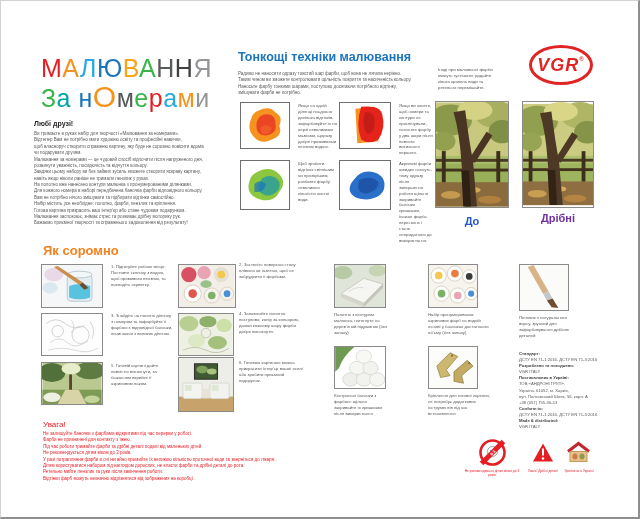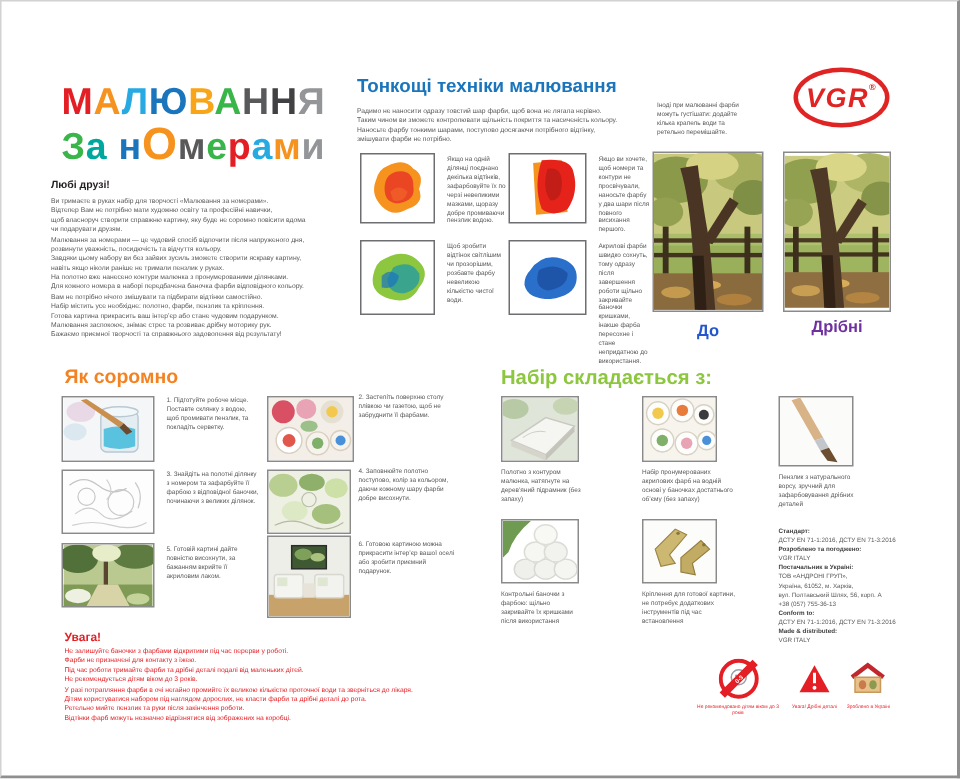--- a/index.html
+++ b/index.html
@@ -8,22 +8,22 @@
   .page{position:relative;width:640px;height:519px;background:#fff;border:1px solid #d2d2d2;
         border-right:2px solid #8f8f8f;border-bottom:2px solid #8f8f8f;overflow:hidden}
   .abs{position:absolute}
   .small{font-size:4.5px;line-height:1.42;color:#58595b}
   .tiny{font-size:4.3px;line-height:1.38;color:#58595b}
   .red-t{color:#e31e24}
   .h-blue{color:#1b75bc;font-size:12.5px;font-weight:bold}
   .h-orange{color:#f58220;font-size:13px;font-weight:bold}
   .h-green{color:#8dc63f;font-size:13.5px;font-weight:bold}
   .intro-h{font-size:7px;font-weight:bold;color:#231f20}
-  .att-h{font-size:8px;font-weight:bold;color:#e31e24}
-  .title div{font-weight:bold;font-size:25px;line-height:1.05;letter-spacing:.5px;white-space:pre}
+  .att-h{font-size:8px;font-weight:normal;color:#e31e24}
+  .title div{font-weight:normal;font-size:25px;line-height:1.05;letter-spacing:.5px;white-space:pre}
   .title span.big{font-size:30px}
   .photo{border:1px solid #8a8a8a;background:#fff;overflow:hidden}
   .photo svg{display:block;width:100%;height:100%}
   .swatch{border:1px solid #6d6e71;background:#fff}
   .swatch svg{display:block;width:100%;height:100%}
   .vgr{width:64px;height:40px;border:3px solid #e02424;border-radius:50%;display:flex;
        align-items:center;justify-content:center;color:#e02424;font-weight:bold;
        font-style:italic;font-size:18px;letter-spacing:1px;background:#fff}
   .vgr sup{font-size:6px;font-style:normal;margin-top:-12px}
   .ba-label{font-weight:bold;font-size:11px;text-align:center}
@@ -263,21 +263,20 @@
       <div>Не залишуйте баночки з фарбами відкритими під час перерви у роботі.</div>
       <div>Фарби не призначені для контакту з їжею.</div>
       <div>Під час роботи тримайте фарби та дрібні деталі подалі від маленьких дітей.</div>
       <div>Не рекомендується дітям віком до 3 років.</div>
       <div>У разі потрапляння фарби в очі негайно промийте їх великою кількістю проточної води та зверніться до лікаря.</div>
       <div>Дітям користуватися набором під наглядом дорослих, не класти фарби та дрібні деталі до рота.</div>
       <div>Ретельно мийте пензлик та руки після закінчення роботи.</div>
       <div>Відтінки фарб можуть незначно відрізнятися від зображених на коробці.</div>
     </div>
 
-  <div class="abs h-green" style="left:333px;top:243px">Набір складається з:</div>
 
   <div class="abs photo" style="left:333px;top:263px;width:52px;height:44px">
     <svg viewBox="0 0 52 44">
       <rect width="52" height="44" fill="#dfe5d8"></rect>
       <ellipse cx="8" cy="8" rx="10" ry="7" fill="#b8c9a6"></ellipse>
       <ellipse cx="44" cy="6" rx="9" ry="6" fill="#c6d4b4"></ellipse>
       <path d="M6 30 L30 14 L50 20 L30 40Z" fill="#f5f5f1" stroke="#c9c9c2"></path>
       <path d="M6 30 L30 40 L30 44 L6 34Z" fill="#d5d5cc"></path>
       <path d="M30 40 L50 20 L50 24 L30 44Z" fill="#c4c4ba"></path>
       <path d="M14 28 Q22 22 30 24" fill="none" stroke="#cfcfc6" stroke-width=".7"></path>

